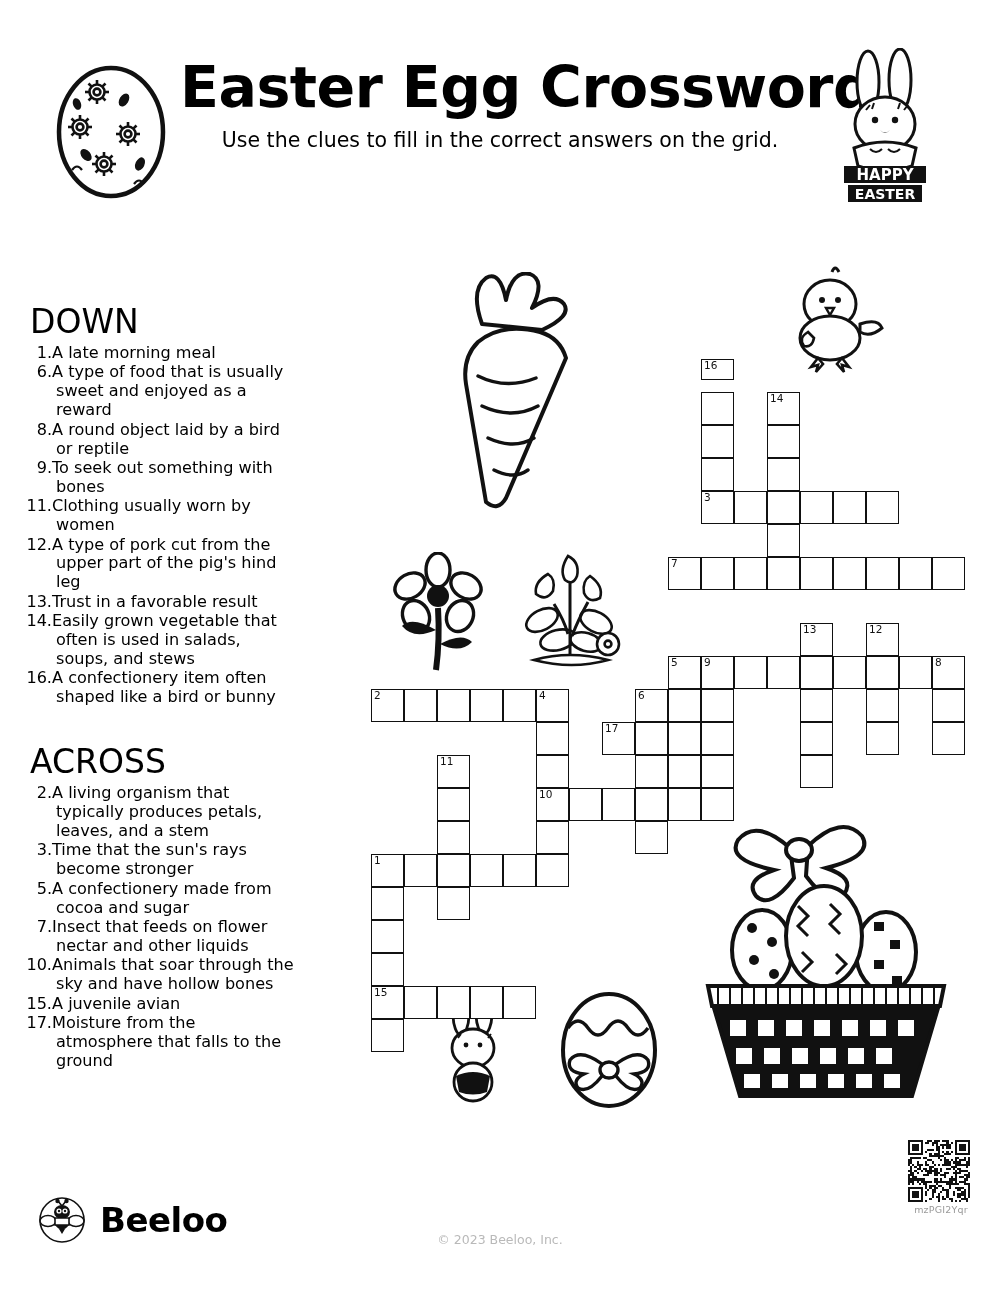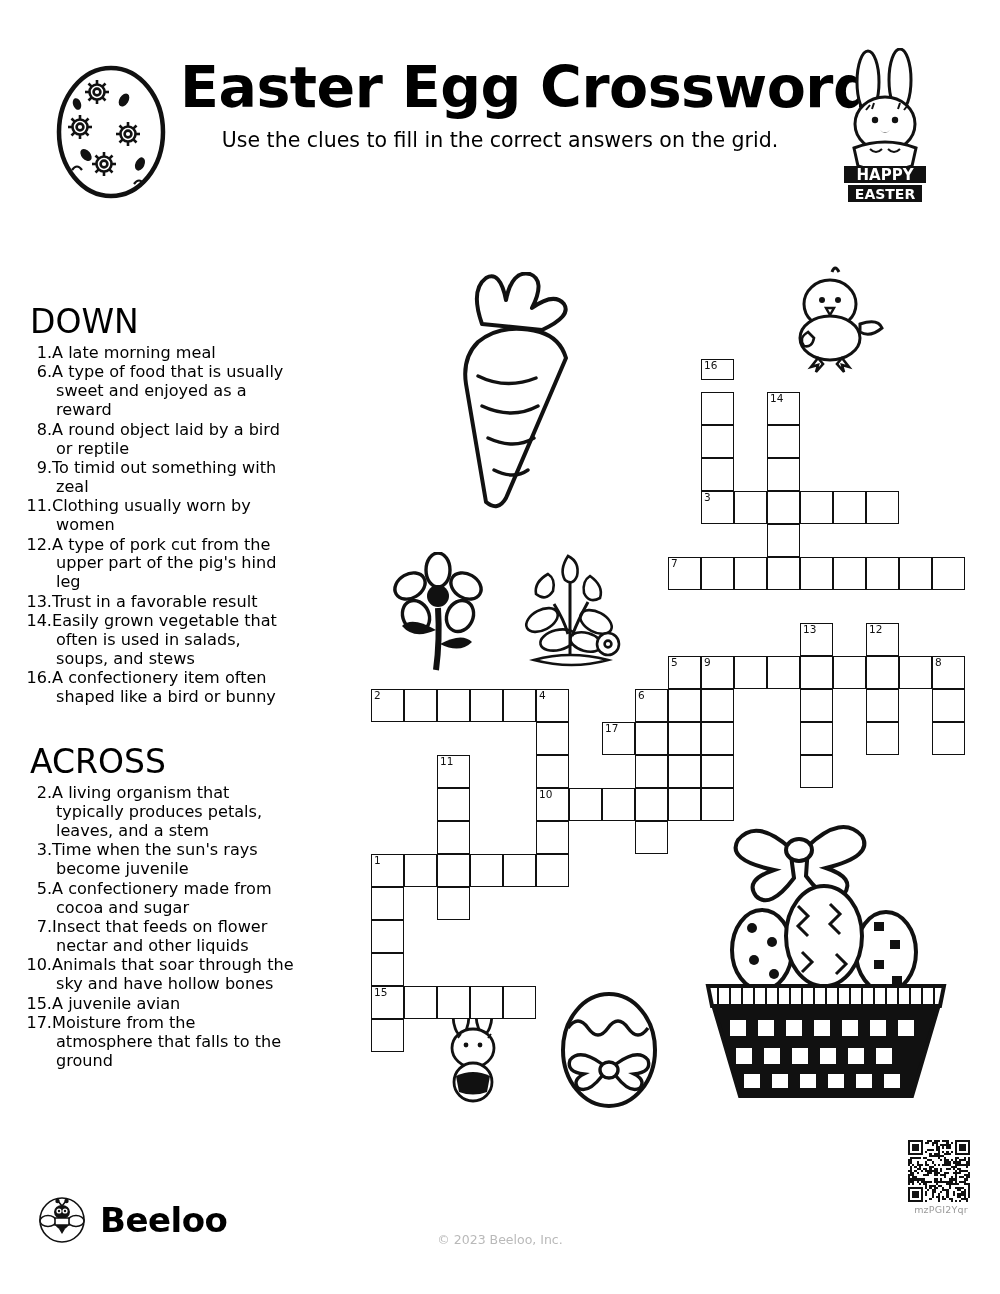--- a/index.html
+++ b/index.html
@@ -176,32 +176,32 @@
     <text x="59" y="151" fill="#fff" font-size="14" font-weight="700" text-anchor="middle" font-family="DejaVu Sans, sans-serif">EASTER</text>
   </svg>
 </div>
 
 <div id="clues">
   <h2 class="clue-heading" id="down-heading">DOWN</h2>
   <ol class="clue-list" id="down-list">
       <li><span class="num">1. </span><span>A late morning meal</span></li>
       <li><span class="num">6. </span><span>A type of food that is usually sweet and enjoyed as a reward</span></li>
       <li><span class="num">8. </span><span>A round object laid by a bird or reptile</span></li>
-      <li><span class="num">9. </span><span>To timid out something with zeal</span></li>
+      <li><span class="num">9. </span><span>To seek out something with bones</span></li>
       <li><span class="num">11. </span><span>Clothing usually worn by women</span></li>
       <li><span class="num">12. </span><span>A type of pork cut from the upper part of the pig's hind leg</span></li>
       <li><span class="num">13. </span><span>Trust in a favorable result</span></li>
       <li><span class="num">14. </span><span>Easily grown vegetable that often is used in salads, soups, and stews</span></li>
       <li><span class="num">16. </span><span>A confectionery item often shaped like a bird or bunny</span></li>
     </ol>
 
   <h2 class="clue-heading" id="across-heading">ACROSS</h2>
   <ol class="clue-list" id="across-list">
       <li><span class="num">2. </span><span>A living organism that typically produces petals, leaves, and a stem</span></li>
-      <li><span class="num">3. </span><span>Time when the sun's rays become juvenile</span></li>
+      <li><span class="num">3. </span><span>Time that the sun's rays become stronger</span></li>
       <li><span class="num">5. </span><span>A confectionery made from cocoa and sugar</span></li>
       <li><span class="num">7. </span><span>Insect that feeds on flower nectar and other liquids</span></li>
       <li><span class="num">10. </span><span>Animals that soar through the sky and have hollow bones</span></li>
       <li><span class="num">15. </span><span>A juvenile avian</span></li>
       <li><span class="num">17. </span><span>Moisture from the atmosphere that falls to the ground</span></li>
     </ol>
 </div>
 
 <svg class="art" id="art-carrot" viewBox="0 0 190 268">
   <g fill="#fff" stroke="#111" stroke-width="4" stroke-linejoin="round">

